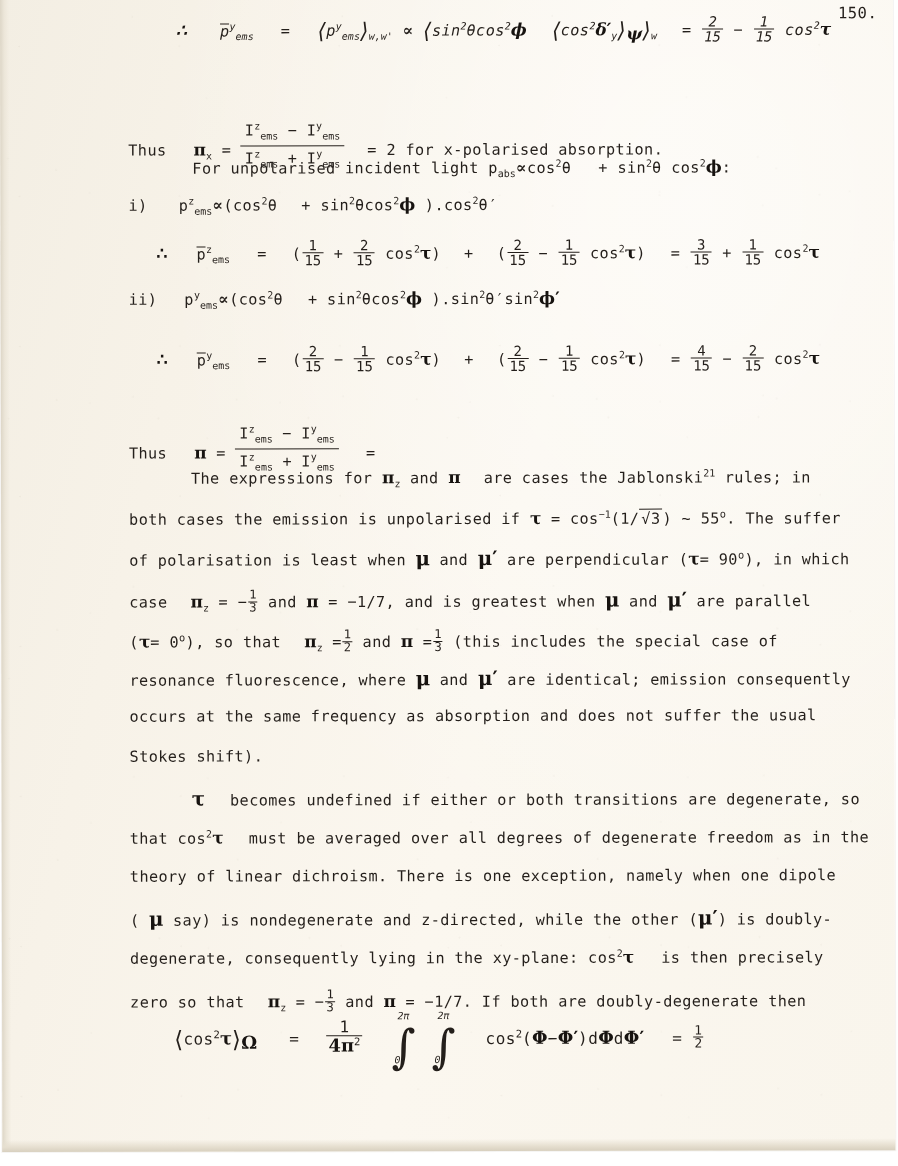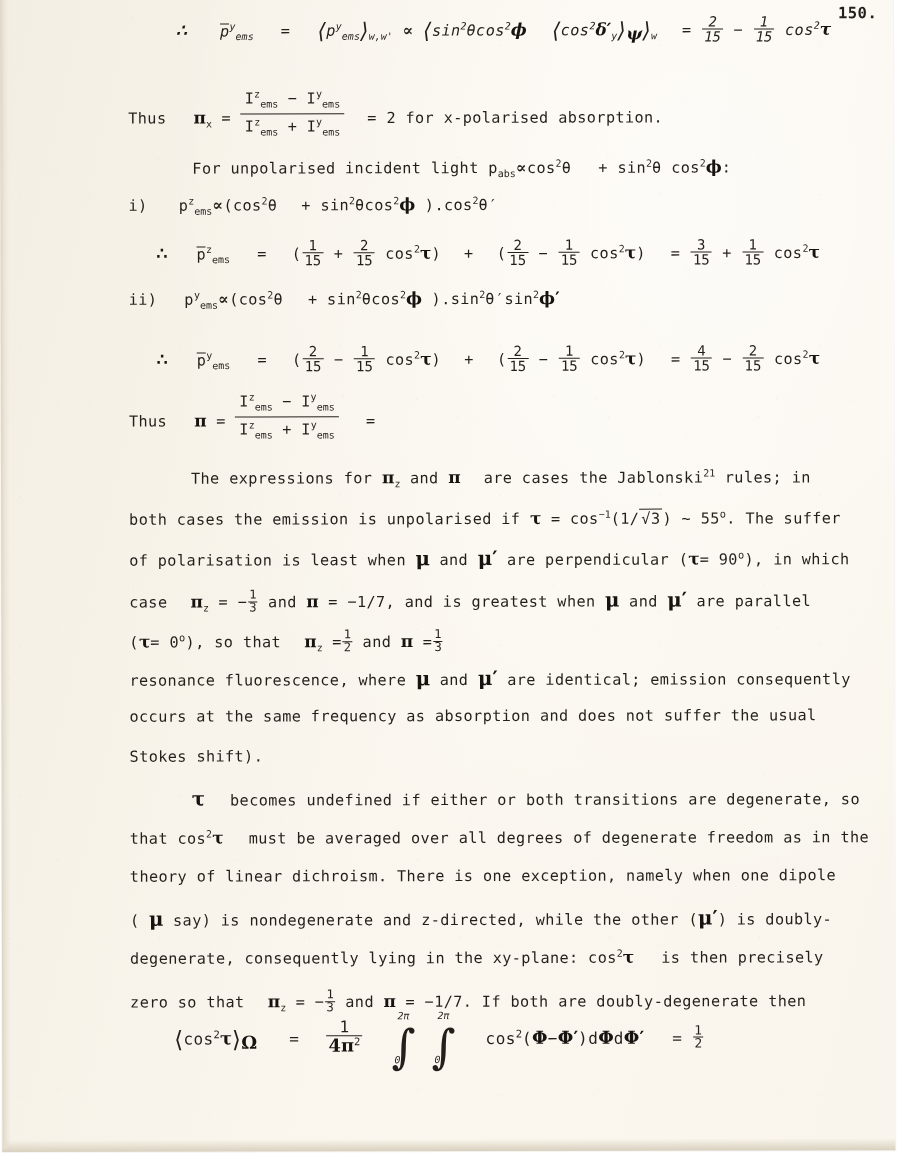--- a/index.html
+++ b/index.html
@@ -109,20 +109,21 @@
   .tfrac .num { display:block; border-bottom: 1.3px solid #241f1b; padding: 0 1px; }
   .tfrac .den { display:block; padding: 0 1px; }
 
   
   .bigfrac {
     display: inline-block;
     vertical-align: -0.52em;
     text-align: center;
     line-height: 1.45;
     letter-spacing: 0.3px;
+    margin-top: 32px;
   }
   .bigfrac .num { display:block; border-bottom: 1.5px solid #241f1b; padding: 0 4px 1px 4px; }
   .bigfrac .den { display:block; padding: 1px 4px 0 4px; }
 
   
   .ab { font-family: "DejaVu Sans", sans-serif; font-size: 1.42em; vertical-align: -0.12em; }
   
   .prop { font-family: "DejaVu Serif", serif; font-weight:700; font-size: 1.05em; }
   
   .intg {
@@ -148,21 +149,21 @@
 </head>
 <body>
 
 <div id="page-sheet">
   <div id="paper-grain"></div>
   <div id="page-left-edge"></div>
   <div id="page-bottom-edge"></div>
 
   <div id="ink">
 
-    <div class="ln" style="left:838px; top:8px; font-size:15.6px;font-weight:bold;">150.</div>
+    <div class="ln" style="left:838px; top:8px; font-size:15.6px;">150.</div>
 
     <div class="ln" style="left:176px; top:16px;font-style:italic;">
       <span class="hand">∴</span>
       <span style="display:inline-block; width:14px;"></span>
       <span class="overbar"><span>p</span></span><sup>y</sup><sub>ems</sub>
       <span style="display:inline-block; width:8px;"></span>
       <span>=</span>
       <span style="display:inline-block; width:8px;"></span>
       <span class="ab">⟨</span><span>p</span><sup>y</sup><sub>ems</sub><span class="ab">⟩</span><sub>w,w'</sub>
       <span class="prop">∝</span>
@@ -323,20 +324,21 @@
     </div>
 
     <div class="ln" style="left:128px; top:630px;">
       <span>(</span><span class="hand">τ</span><span>= 0</span><span class="degsym">o</span><span>), so that</span>
       <span style="display:inline-block; width:4px;"></span>
       <span class="hand">π</span><sub>z</sub>
       <span>=</span><span class="tfrac"><span class="num">1</span><span class="den">2</span></span>
       <span>and</span>
       <span class="hand">π</span>
       <span>=</span><span class="tfrac"><span class="num">1</span><span class="den">3</span></span>
+      <span>(this includes the special case of</span>
     </div>
 
     <div class="ln" style="left:128px; top:670px;">
       <span>resonance fluorescence, where</span>
       <span class="hand hand-lg">μ</span>
       <span>and</span>
       <span class="hand hand-lg">μ′</span>
       <span>are identical;  emission consequently</span>
     </div>
 

